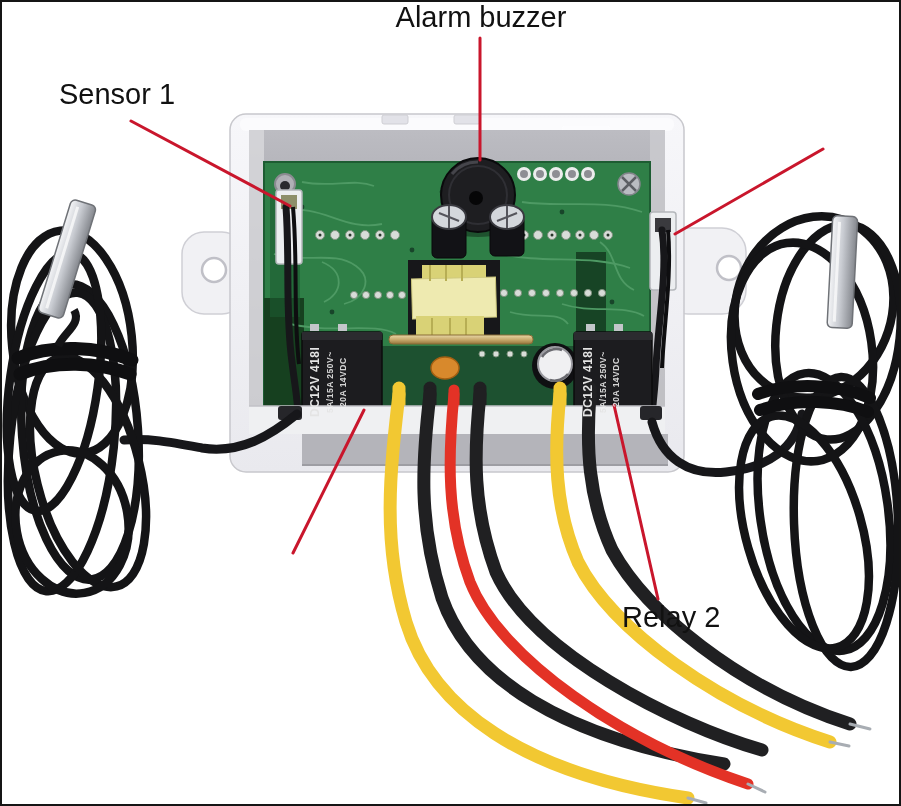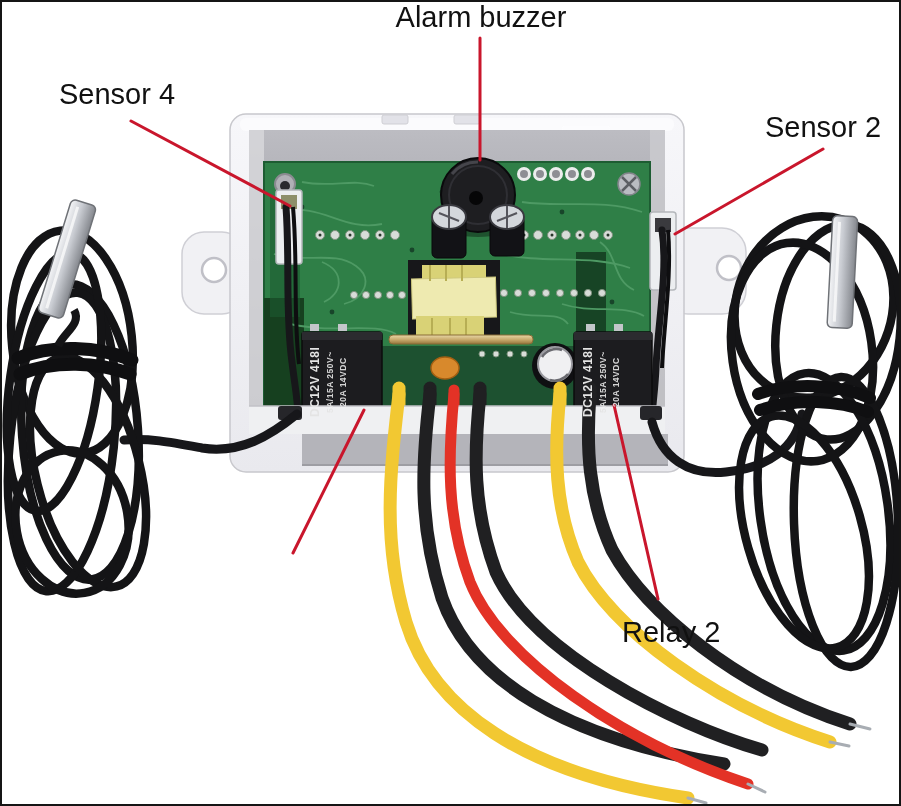--- a/index.html
+++ b/index.html
@@ -334,23 +334,22 @@
   <g stroke="#c9162c" stroke-width="3" stroke-linecap="round">
     <line x1="478" y1="36" x2="478" y2="158"></line>
     <line x1="129" y1="119" x2="288" y2="204"></line>
     <line x1="821" y1="147" x2="673" y2="232"></line>
     <line x1="291" y1="551" x2="362" y2="408"></line>
     <line x1="656" y1="597" x2="612" y2="403"></line>
   </g>
 </svg>
 
 <div class="label center" style="left:388px;top:0px;width:182px;">Alarm buzzer</div>
-<div class="label" style="left:57px;top:77px;">Sensor 4</div>
-<div class="label" style="left:763px;top:110px;">Sensor 2</div>
-<div class="label" style="left:620px;top:600px;margin-top:15px;">Relay 2</div>
+<div class="label" style="left:57px;top:77px;">Sensor 1</div>
+<div class="label" style="left:620px;top:600px;">Relay 2</div>
 
 <div class="relay-text" style="left:306px;top:334px;height:92px;">
   <span class="big">DC12V 418I</span>
   <span class="small">5A/15A 250V~</span>
   <span class="small">20A 14VDC</span>
 </div>
 <div class="relay-text" style="left:579px;top:334px;height:92px;">
   <span class="big">DC12V 418I</span>
   <span class="small">5A/15A 250V~</span>
   <span class="small">20A 14VDC</span>

